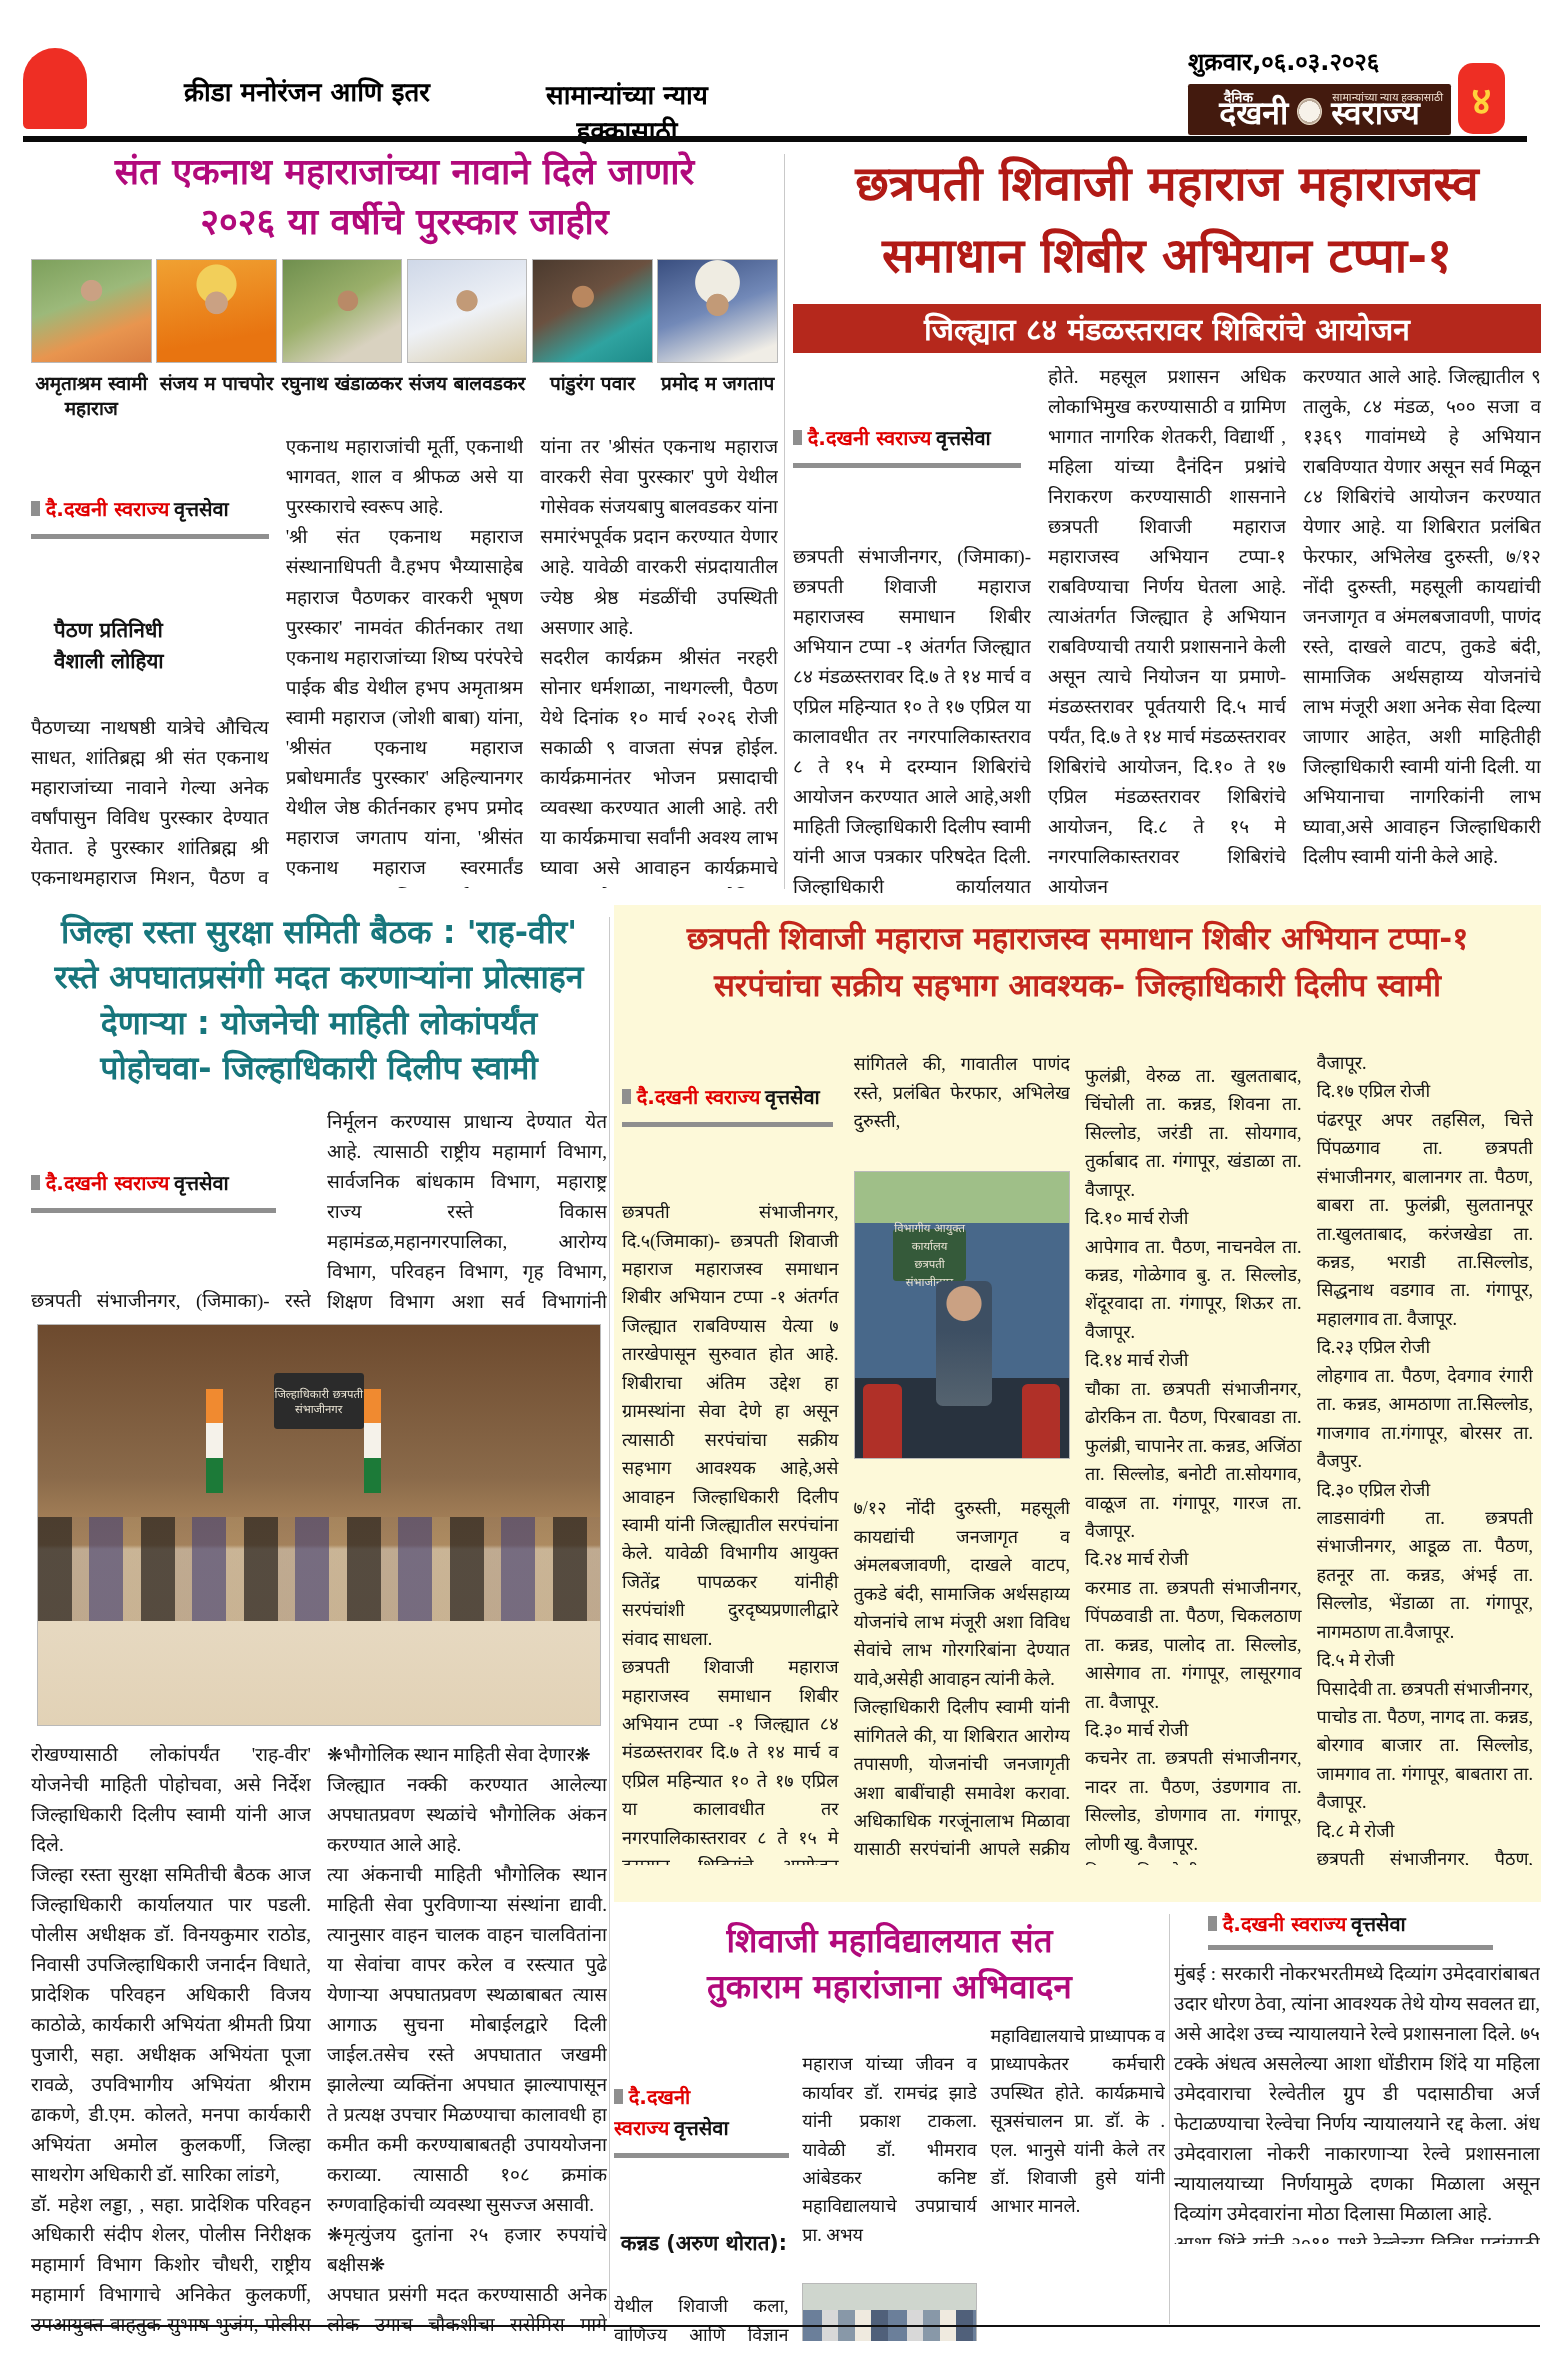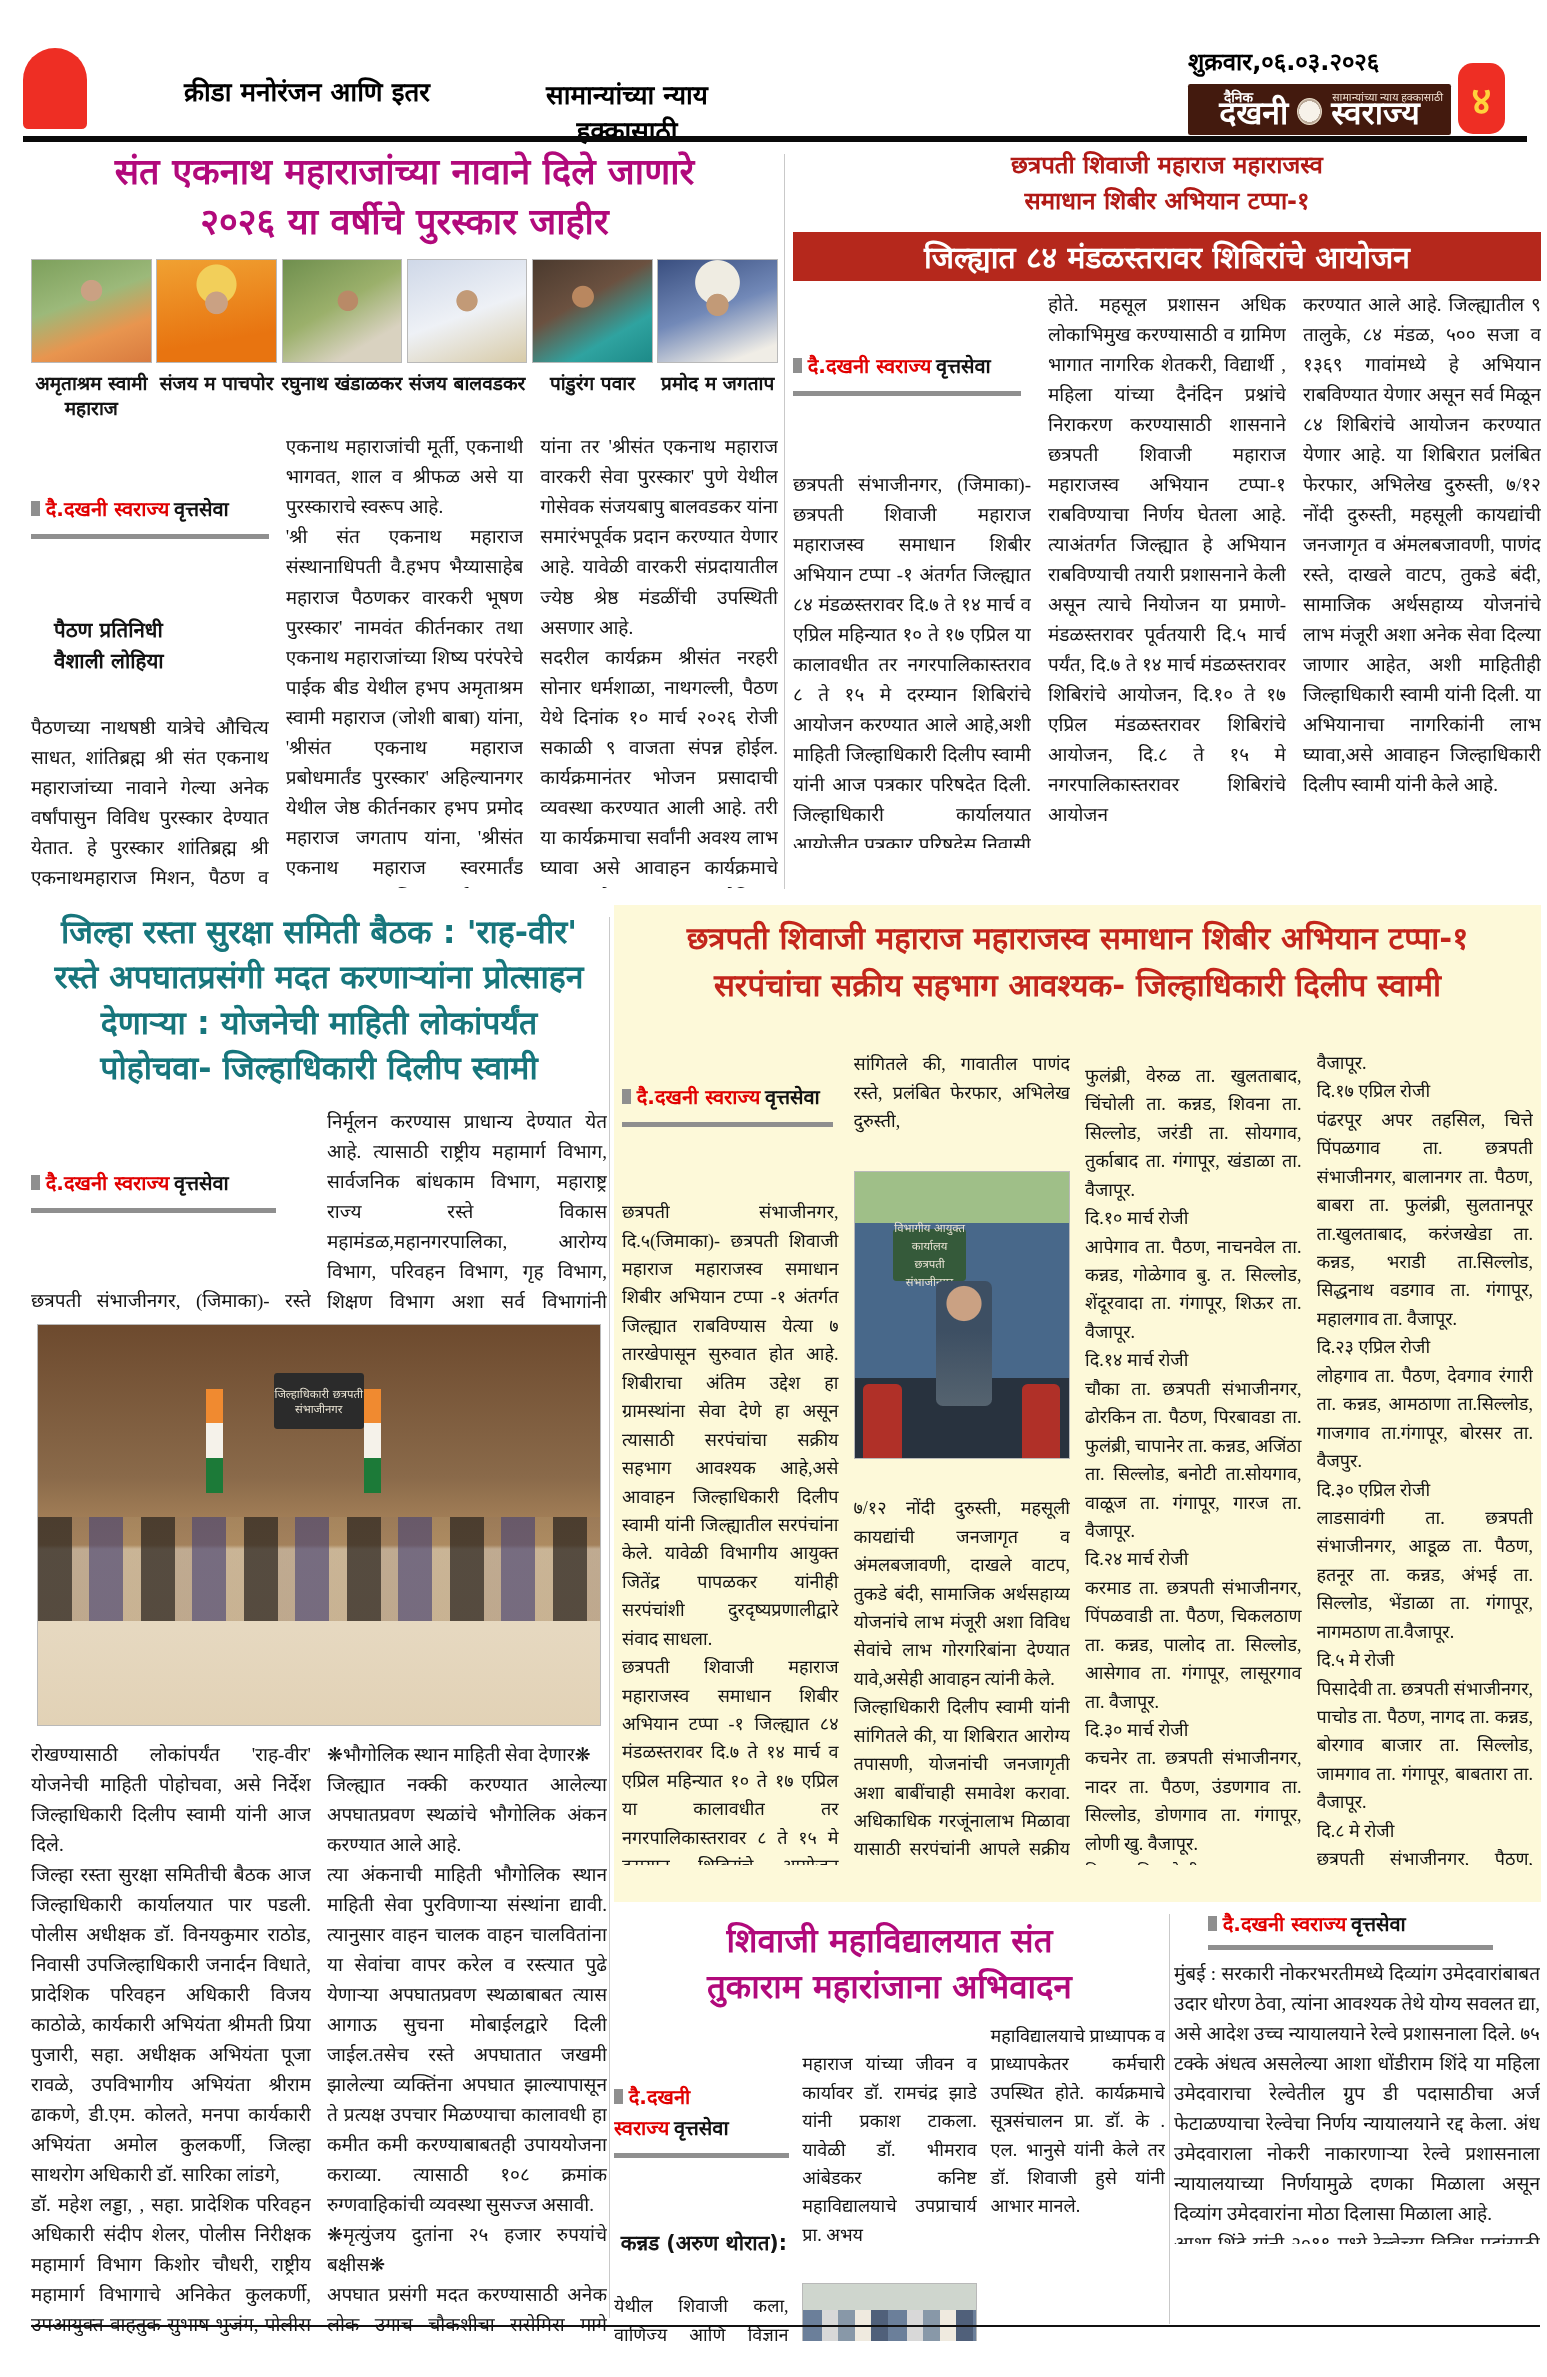--- a/index.html
+++ b/index.html
@@ -19,21 +19,21 @@
       radial-gradient(circle at 50% 50%, #f7f2ea 0 60%, #b9a898 61% 100%);
       border:1.7px solid #e9dcc8;}
   .page-tab{background:#ee2e24;border-radius:15px;display:flex;align-items:center;justify-content:center;
             color:#ffd23c;font-size:38px;font-weight:bold;font-family:"DejaVu Sans",sans-serif;}
   .black-rule{background:#0a0a0a;}
   .hairline{background:#111;}
   .v-rule{background:#c9c9c9;}
   
   .hl{font-family:"DejaVu Sans",sans-serif;font-weight:bold;text-align:center;white-space:pre-line;}
   .hl-magenta{color:#b1097b;font-size:36px;line-height:1.38;}
-  .hl-darkred{color:#b11a16;font-size:24px;line-height:1.5;}
+  .hl-darkred{color:#b11a16;font-size:48px;line-height:1.5;}
   .hl-teal{color:#17767c;font-size:32px;line-height:1.42;}
   .hl-red-sm{color:#c3251b;font-size:31px;line-height:1.5;}
   .hl-magenta-sm{color:#b1097b;font-size:33px;line-height:1.4;}
   .hl-black{color:#121212;font-size:30px;line-height:1.4;}
   .subhead-bar{background:#b5281c;color:#ffffff;font-family:"DejaVu Sans",sans-serif;font-weight:bold;
                font-size:30px;text-align:center;display:flex;align-items:center;justify-content:center;}
   
   .byline{font-family:"DejaVu Sans",sans-serif;font-weight:bold;font-size:20px;}
   .byline .sq{display:inline-block;width:9px;height:15px;background:#8f8f8f;margin-right:5.7px;}
   .byline .red{color:#e10000;}

